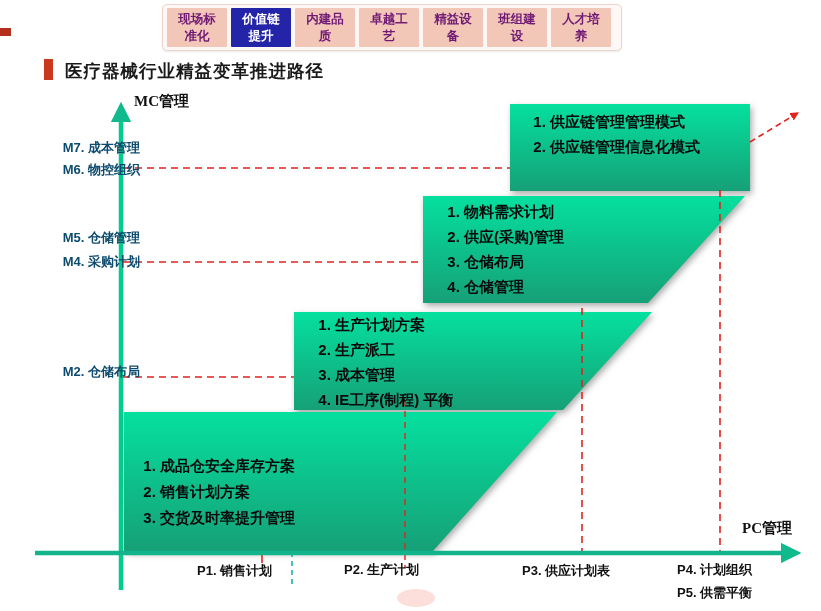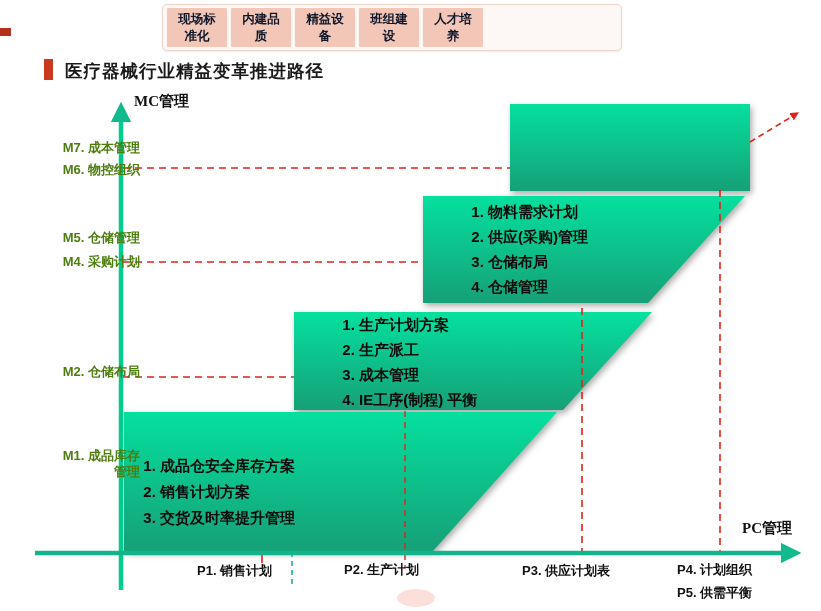--- a/index.html
+++ b/index.html
@@ -10,63 +10,67 @@
   
   .tabs{
     position:absolute;left:162px;top:4px;width:460px;height:47px;
     display:flex;align-items:center;gap:4px;padding:3px 4px;box-sizing:border-box;
     background:#fdf7f5;border:1px solid #ecd5ca;border-radius:5px;
     box-shadow:0 1px 2px rgba(0,0,0,0.08);
   }
   .tab{
     width:60px;height:39px;flex:0 0 auto;
     display:flex;align-items:center;justify-content:center;text-align:center;
-    background:#f2c7b8;color:#0f172a;font-size:12.5px;font-weight:700;line-height:1.35;
+    background:#f2c7b8;color:#701a75;font-size:12.5px;font-weight:700;line-height:1.35;
     white-space:pre-line;border-radius:1px;cursor:pointer;
   }
   .tab.active{background:#2424a8;color:#ffffff;}
   .left-red-mark{position:absolute;left:0;top:28px;width:11px;height:8px;background:#b5301c;}
   
   .title-row{position:absolute;left:44px;top:59px;display:flex;align-items:flex-start;}
   .title-accent{width:9px;height:21px;background:#c8391e;margin-right:12px;}
   .page-title{font-size:17.5px;font-weight:700;color:#1a1a1a;margin:0;letter-spacing:1px;}
   
   .chart{position:absolute;left:0;top:0;width:821px;height:611px;}
   .axis-title{position:absolute;font-size:15px;font-weight:700;color:#111;font-family:Liberation Serif, serif;}
   .mc-title{left:134px;top:92px;}
   .pc-title{left:742px;top:519px;}
   .y-tick{
     position:absolute;left:0;width:140px;text-align:right;
-    font-size:13px;font-weight:700;color:#4d7c0f;line-height:16px;white-space:pre-line;
+    font-size:13px;font-weight:700;color:#0c4a6e;line-height:16px;white-space:pre-line;
   }
   .x-tick{
     position:absolute;font-size:13px;font-weight:700;color:#111;white-space:nowrap;
   }
   
   .step-list{
     position:absolute;margin:0;padding-left:32px;
     font-size:15px;font-weight:700;color:#0a0a0a;
   }
   .step-list li{line-height:19px;margin:0 0 7px;}
-  .step-list.s2 li,.step-list.s3 li{margin-bottom:6px;margin-left:24px;}
+  .step-list.s2 li,.step-list.s3 li{margin-bottom:6px;}
   .step-list.s4{width:178px;}
   .step-list.s4 li{line-height:22px;margin-bottom:3px;}
 </style>
 </head>
 <body>
 
 <div class="slide">
 
   <div class="left-red-mark"></div>
 
   <nav class="tabs">
     <div class="tab">现场标
 准化</div>
+    <div class="tab active">价值链
+提升</div>
     <div class="tab">内建品
 质</div>
+    <div class="tab">卓越工
+艺</div>
     <div class="tab">精益设
 备</div>
     <div class="tab">班组建
 设</div>
     <div class="tab">人才培
 养</div>
   </nav>
 
   <div class="title-row">
     <span class="title-accent"></span>
@@ -113,22 +117,20 @@
   </svg>
 
   <div class="axis-title mc-title">MC管理</div>
   <div class="axis-title pc-title">PC管理</div>
 
   <div class="y-tick" style="top:140px">M7. 成本管理</div>
   <div class="y-tick" style="top:162px">M6. 物控组织</div>
   <div class="y-tick" style="top:230px">M5. 仓储管理</div>
   <div class="y-tick" style="top:254px">M4. 采购计划</div>
   <div class="y-tick" style="top:364px">M2. 仓储布局</div>
-  <div class="y-tick" style="top:448px">M1. 成品库存
-管理</div>
 
   <div class="x-tick" style="left:197px;top:562px">P1. 销售计划</div>
   <div class="x-tick" style="left:344px;top:561px">P2. 生产计划</div>
   <div class="x-tick" style="left:522px;top:562px">P3. 供应计划表</div>
   <div class="x-tick" style="left:677px;top:561px">P4. 计划组织</div>
   <div class="x-tick" style="left:677px;top:584px">P5. 供需平衡</div>
 
   <ol class="step-list s1" style="left:128px;top:456px;width:240px">
     <li>成品仓安全库存方案</li>
     <li>销售计划方案</li>
@@ -139,14 +141,18 @@
     <li>生产派工</li>
     <li>成本管理</li>
     <li>IE工序(制程) 平衡</li>
   </ol>
   <ol class="step-list s3" style="left:432px;top:202px;width:220px">
     <li>物料需求计划</li>
     <li>供应(采购)管理</li>
     <li>仓储布局</li>
     <li>仓储管理</li>
   </ol>
+  <ol class="step-list s4" style="left:518px;top:111px">
+    <li>供应链管理管理模式</li>
+    <li>供应链管理信息化模式</li>
+  </ol>
 
 </div>
 
 </body></html>

